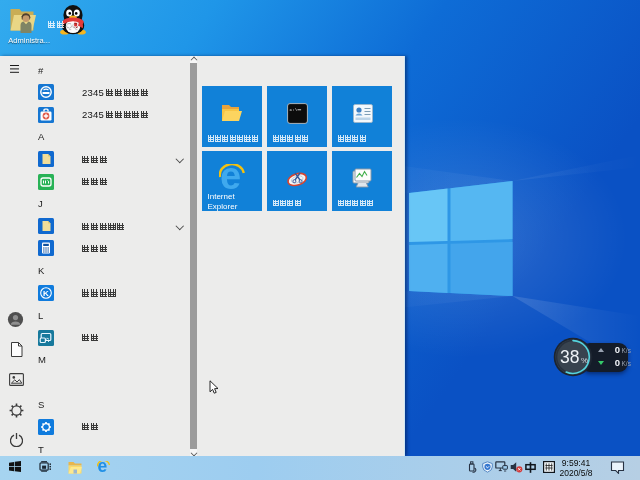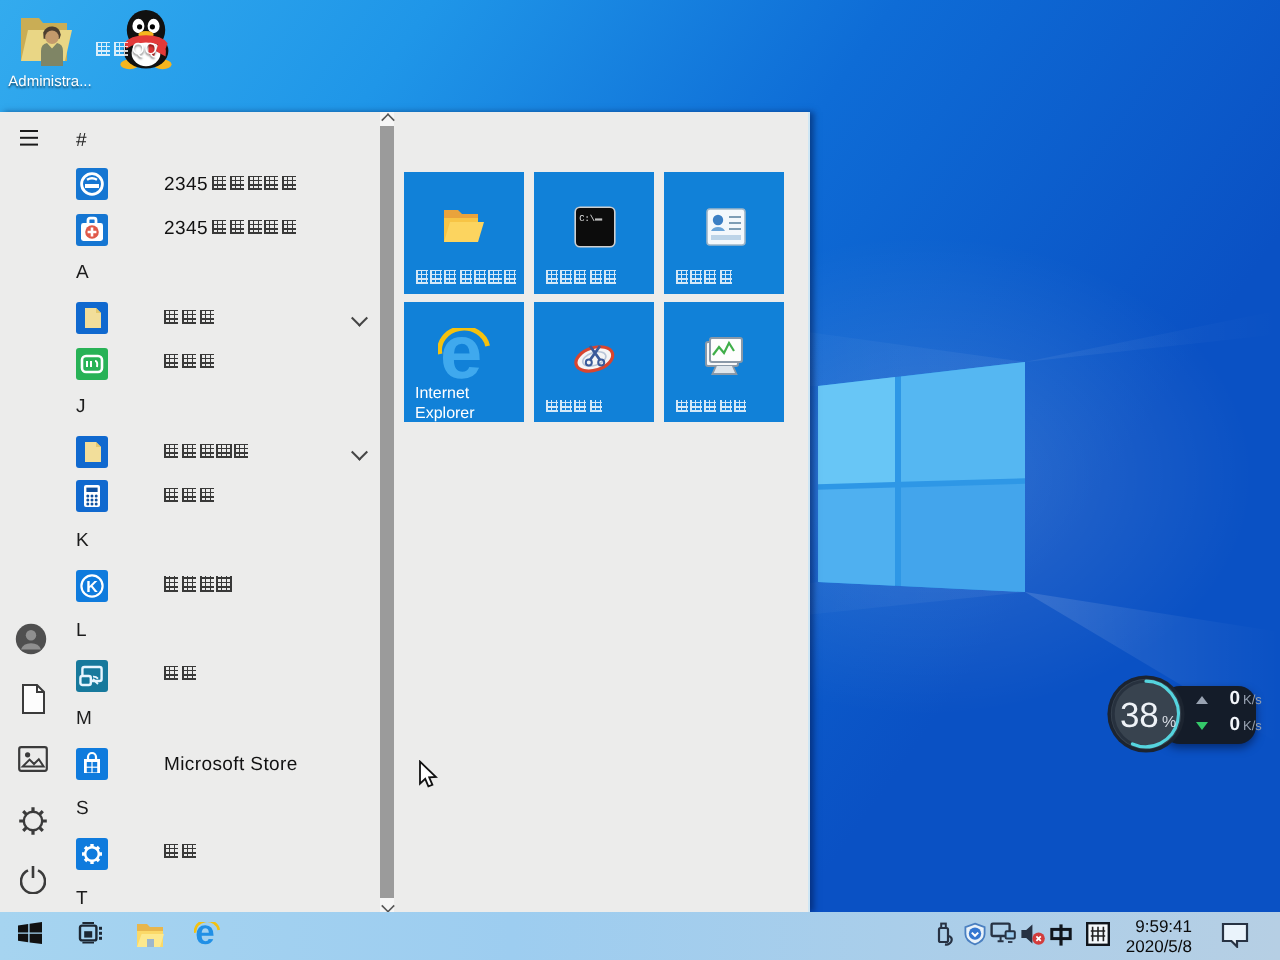--- a/index.html
+++ b/index.html
@@ -56,21 +56,21 @@
 <polygon points="450.5,243.7 512.5,241.9 512.5,296.0 450.5,293.0" fill="#43a5ec"></polygon>
 </svg>
 
 <svg class="abs" style="left:9px;top:5px" width="28" height="30" viewBox="0 0 28 30">
  <path d="M1.5,4 h9 l2,2.5 h12 v19 h-23 Z" fill="#c9ad55"></path>
  <path d="M1.5,25.5 L5,10 h22 l-3.5,15.5 Z" fill="#e9d685"></path>
  <path d="M12.6,11.2 a4.6,4.8 0 0 1 8.8,1.2 l-0.6,2 h-8 Z" fill="#4e3f30"></path>
  <circle cx="17" cy="13.6" r="3.4" fill="#c49a6c"></circle>
  <path d="M11.5,28 v-7.5 q0,-3.4 3,-4 l2.5,2.8 2.5,-2.8 q3,0.6 3,4 V28 Z" fill="#7f8565"></path>
 </svg>
-<div class="abs" style="left:0;top:36px;width:50px;text-align:center;color:#fff;font-size:7.5px;text-shadow:0 1px 1px rgba(0,0,0,.55)">Administra...</div>
+<div class="abs" style="left:0;top:36px;width:50px;text-align:right;color:#fff;font-size:7.5px;text-shadow:0 1px 1px rgba(0,0,0,.55)">Administra...</div>
 <svg class="abs" style="left:59px;top:4px" width="28" height="31" viewBox="0 0 28 31">
  <ellipse cx="5.8" cy="28.2" rx="4.6" ry="2.4" fill="#f6b51e"></ellipse>
  <ellipse cx="22.2" cy="28.2" rx="4.6" ry="2.4" fill="#f6b51e"></ellipse>
  <ellipse cx="14" cy="11" rx="9.6" ry="10" fill="#111"></ellipse>
  <ellipse cx="14" cy="21.5" rx="11.2" ry="8.8" fill="#111"></ellipse>
  <ellipse cx="10.2" cy="9" rx="3" ry="3.6" fill="#fff"></ellipse>
  <ellipse cx="17.8" cy="9" rx="3" ry="3.6" fill="#fff"></ellipse>
  <circle cx="10.8" cy="9.4" r="1.3" fill="#000"></circle>
  <circle cx="17.2" cy="9.4" r="1.3" fill="#000"></circle>
  <ellipse cx="14" cy="13.4" rx="3.8" ry="1.9" fill="#f6b51e"></ellipse>
@@ -198,34 +198,20 @@
  <div class="row" style="top:270.5px">
   <svg class="ic16" viewBox="0 0 16 16">
         <rect width="16" height="16" rx="1.5" fill="#17799c"></rect>
         <rect x="3.2" y="3.5" width="9.6" height="7" rx="1" fill="none" stroke="#e8f6ff" stroke-width="1.2"></rect>
         <rect x="2.2" y="8" width="5.2" height="4.5" rx="1" fill="#17799c" stroke="#e8f6ff" stroke-width="1.2"></rect>
         <path d="M8.5,9.5 l2.5,2.5 M11,9.3 a3,3 0 0 0 -2.5,-1" stroke="#e8f6ff" stroke-width="0.9" fill="none"></path>
       </svg>
   <span class="itxt"><i class="hz"></i><i class="hz"></i></span>
  </div>
  <div class="row hdr" style="top:292.8px">M</div>
- <div class="row" style="top:315.1px">
-  <svg class="ic16" viewBox="0 0 16 16">
-        <rect width="16" height="16" rx="1.5" fill="#0f7bdd"></rect>
-        <path d="M4,5.5 h8 v7 h-8 Z" fill="#fff"></path>
-        <path d="M6,5.5 v-1 a2,2 0 0 1 4,0 v1" fill="none" stroke="#fff" stroke-width="1.1"></path>
-        <g fill="#0f7bdd">
-          <rect x="5.4" y="7" width="2.3" height="2.3"></rect>
-          <rect x="8.3" y="7" width="2.3" height="2.3"></rect>
-          <rect x="5.4" y="9.9" width="2.3" height="2.3"></rect>
-          <rect x="8.3" y="9.9" width="2.3" height="2.3"></rect>
-        </g>
-      </svg>
-  <span class="itxt">Microsoft Store</span>
- </div>
  <div class="row hdr" style="top:337.4px">S</div>
  <div class="row" style="top:359.7px">
   <svg class="ic16" viewBox="0 0 16 16">
         <rect width="16" height="16" rx="1.5" fill="#0f7bdd"></rect>
         <g fill="none" stroke="#fff">
           <circle cx="8" cy="8" r="3.4" stroke-width="1.2"></circle>
           <g stroke-width="1.7">
             <path d="M8,3 v2 M8,11 v2 M3,8 h2 M11,8 h2 M4.5,4.5 l1.4,1.4 M10.1,10.1 l1.4,1.4 M11.5,4.5 l-1.4,1.4 M5.9,10.1 l-1.4,1.4"></path>
           </g>
         </g>
@@ -348,21 +334,21 @@
  <rect x="0.9" y="2.7" width="9.2" height="4.6" fill="none" stroke="#10151c" stroke-width="1.5"></rect>
  <path d="M5.5,0.2 v10.6" stroke="#10151c" stroke-width="1.6"></path>
 </svg>
 <svg class="trayic" style="left:543px" width="12" height="12" viewBox="0 0 12 12">
  <rect x="0.6" y="0.6" width="10.8" height="10.8" fill="#f4f8fb" stroke="#10151c" stroke-width="1.2"></rect>
  <g stroke="#222" stroke-width="0.8" fill="none">
   <path d="M3.3,2.4 v7.2 M6,2.4 v7.2 M8.7,2.4 v7.2"></path>
   <path d="M2.4,4.5 h7.2 M2.4,7 h7.2"></path>
  </g>
 </svg>
-<div class="abs" style="left:556px;top:457.5px;width:40px;text-align:right;font-size:8.5px;color:#0a0a0a;line-height:10.5px">9:59:41<br>2020/5/8</div>
+<div class="abs" style="left:556px;top:457.5px;width:40px;text-align:center;font-size:8.5px;color:#0a0a0a;line-height:10.5px">9:59:41<br>2020/5/8</div>
 <svg class="trayic" style="left:610px" width="15" height="13" viewBox="0 0 15 13">
  <path d="M1.5,1 h12 v8.5 h-5 l0,2.8 l-2.8,-2.8 h-4.2 Z" fill="#eaf3fb" stroke="#273243" stroke-width="1.1"></path>
 </svg>
 
 <div class="abs" style="left:581px;top:343px;width:47px;height:29px;border-radius:9px;background:#141c29;box-shadow:0 2px 4px rgba(0,10,40,.5)"></div>
 <div class="abs" style="left:598px;top:348px;width:0;height:0;border-left:3.2px solid transparent;border-right:3.2px solid transparent;border-bottom:4.5px solid #99a3b2"></div>
 <div class="abs" style="left:598px;top:361px;width:0;height:0;border-left:3.2px solid transparent;border-right:3.2px solid transparent;border-top:4.5px solid #35c96a"></div>
 <div class="abs" style="left:606px;top:344px;width:14px;text-align:right;font-size:9.5px;font-weight:bold;color:#f2f5fa">0</div>
 <div class="abs" style="left:621.5px;top:346.5px;font-size:6.5px;color:#97a1b0">K/s</div>
 <div class="abs" style="left:606px;top:357px;width:14px;text-align:right;font-size:9.5px;font-weight:bold;color:#f2f5fa">0</div>

